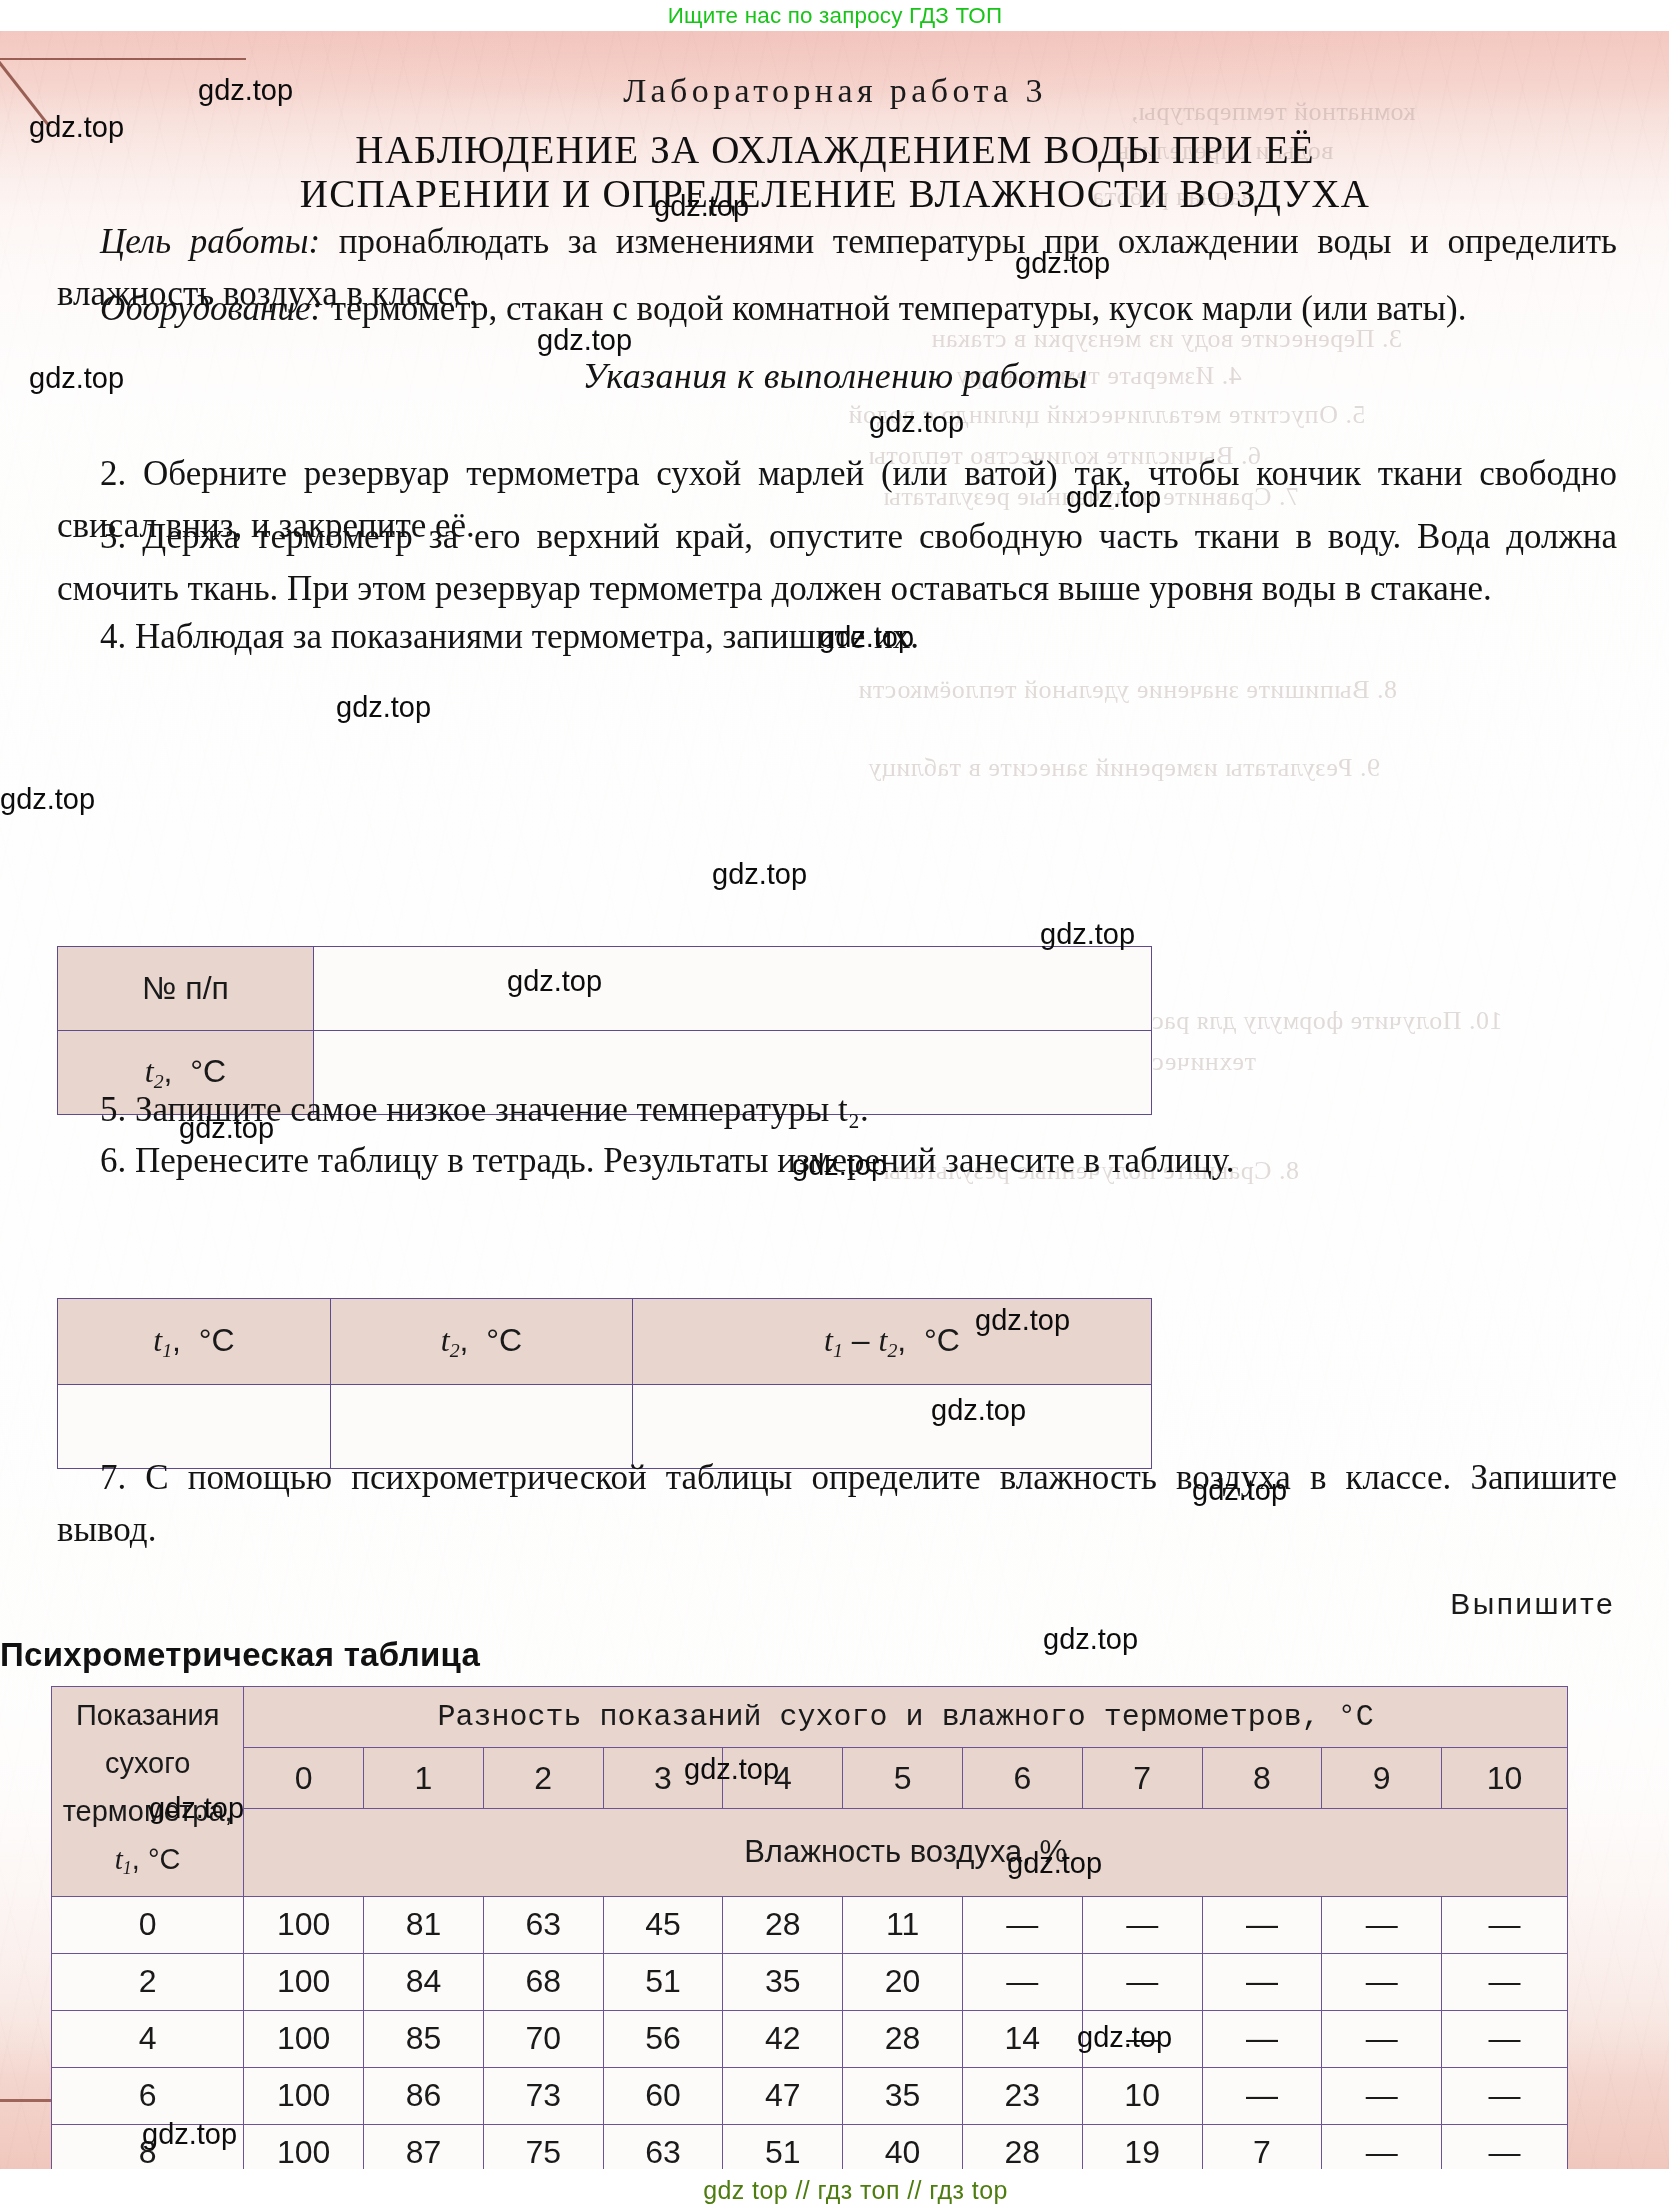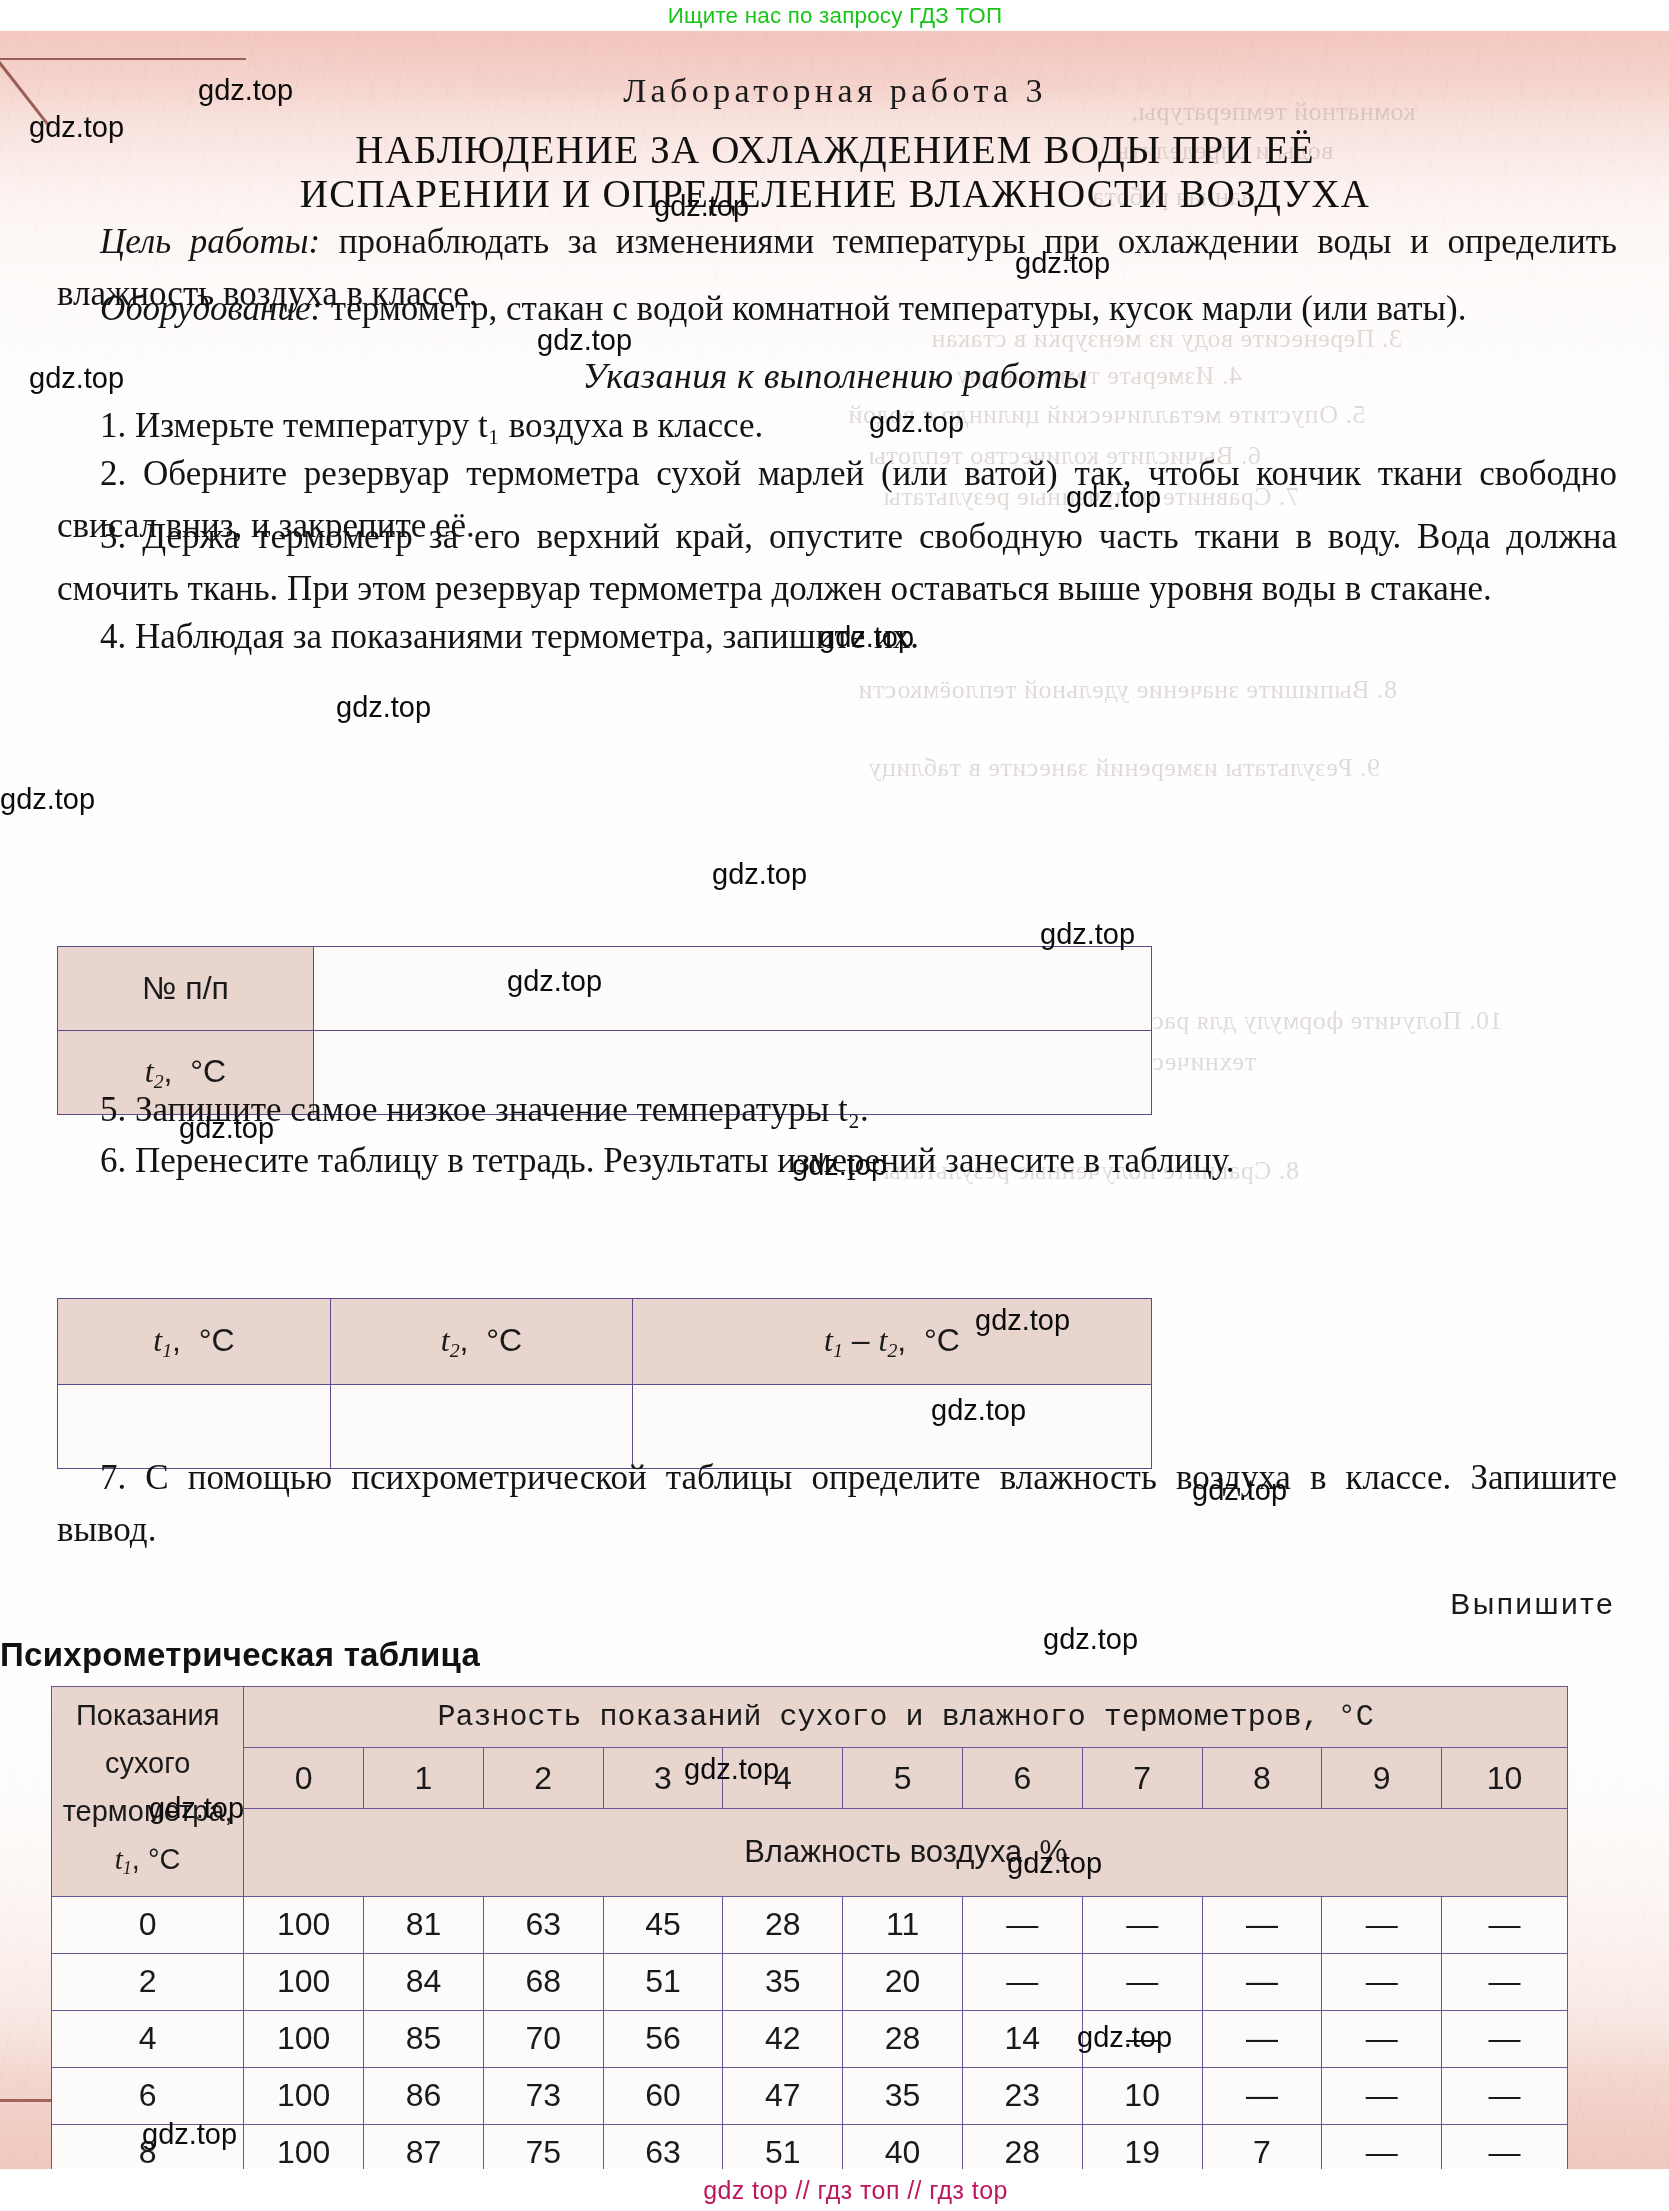--- a/index.html
+++ b/index.html
@@ -211,21 +211,21 @@
     font-weight:400;
   }
 
   
   #footer-bar {
     position:absolute; left:0; top:2169px; width:1670px; height:43px;
     background:#ffffff; z-index:60;
     display:flex; align-items:center; justify-content:center;
   }
   #footer-bar .footer-text {
-    color:#be185d;
+    color:#4d7c0f;
     font-family:"Liberation Sans", sans-serif;
     font-size:25px;
     letter-spacing:0.4px;
     margin-left:41px;
   }
 </style>
 </head>
 <body>
 
 <div id="promo-bar">
@@ -268,23 +268,20 @@
     <div class="para" style="top:185px; left:57px; width:1560px;">
       <span class="ind"></span><em>Цель работы:</em><span> пронаблюдать за изменениями температуры при охлаждении воды и определить влажность воздуха в классе.</span>
     </div>
 
     <div class="para" style="top:252px; left:57px; width:1560px;">
       <span class="ind"></span><em>Оборудование:</em><span> термометр, стакан с водой комнатной температуры, кусок марли (или ваты).</span>
     </div>
 
     <div class="section-head" style="top:324px">Указания к выполнению работы</div>
 
-    <div class="para" style="top:369px;">
-      <span class="ind"></span><span>1. Измерьте температуру t₁ воздуха в классе.</span>
-    </div>
 
     <div class="para" style="top:417px;">
       <span class="ind"></span><span>2. Оберните резервуар термометра сухой марлей (или ватой) так, чтобы кончик ткани свободно свисал вниз, и закрепите её.</span>
     </div>
 
     <div class="para" style="top:480px;">
       <span class="ind"></span><span>3. Держа термометр за его верхний край, опустите свободную часть ткани в воду. Вода должна смочить ткань. При этом резервуар термометра должен оставаться выше уровня воды в стакане.</span>
     </div>
 
     <div class="para" style="top:580px;">

